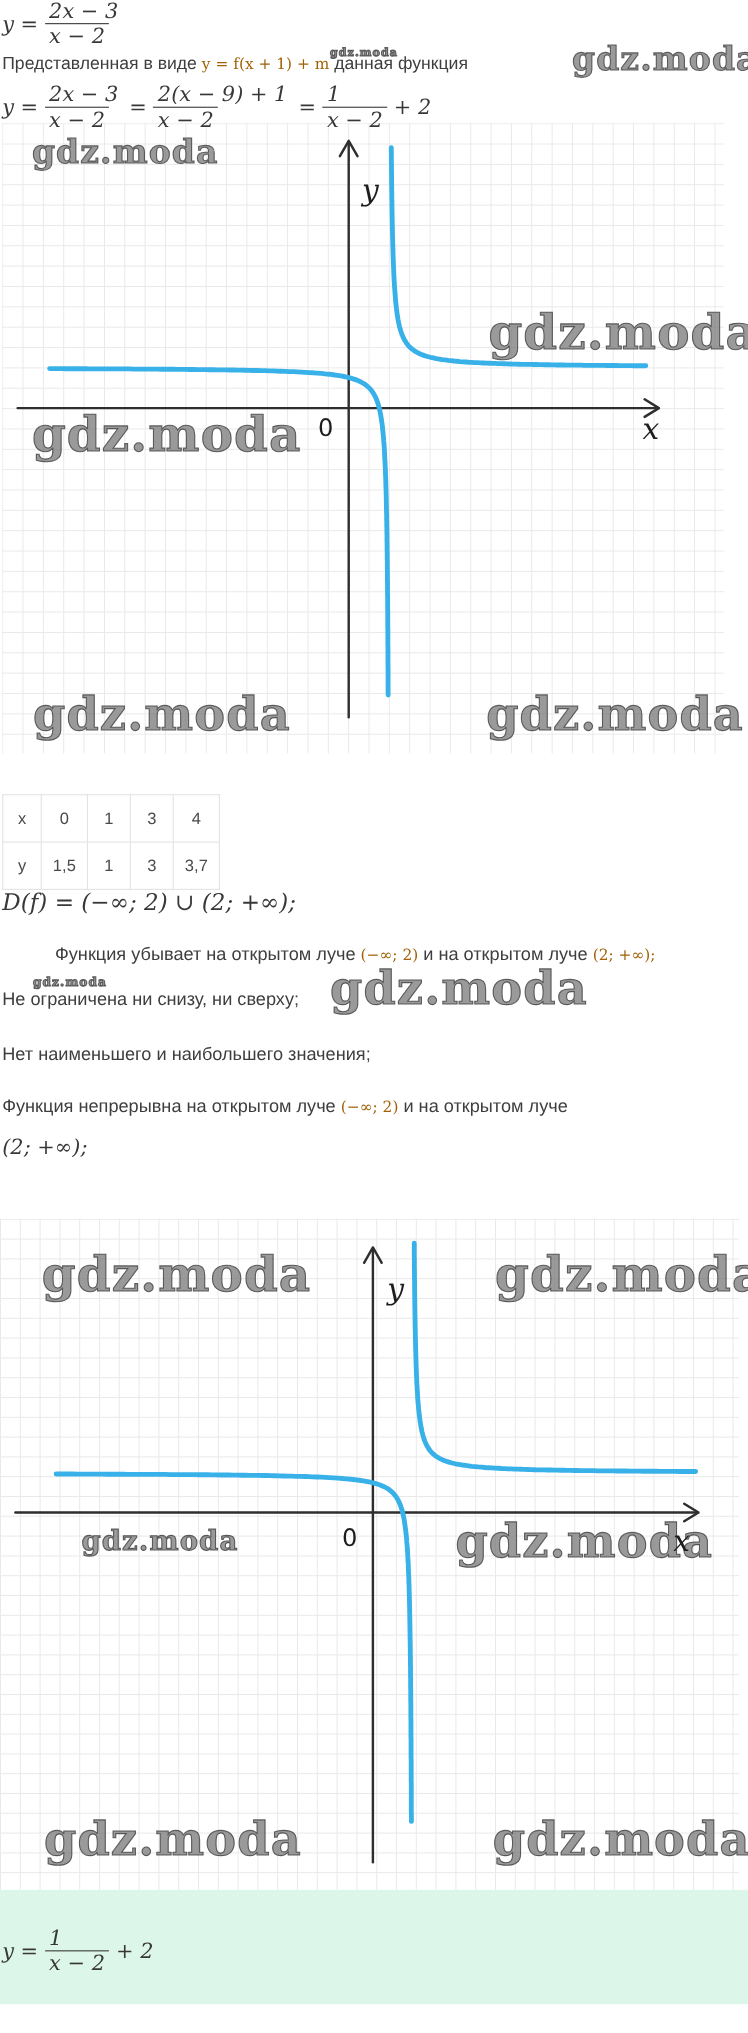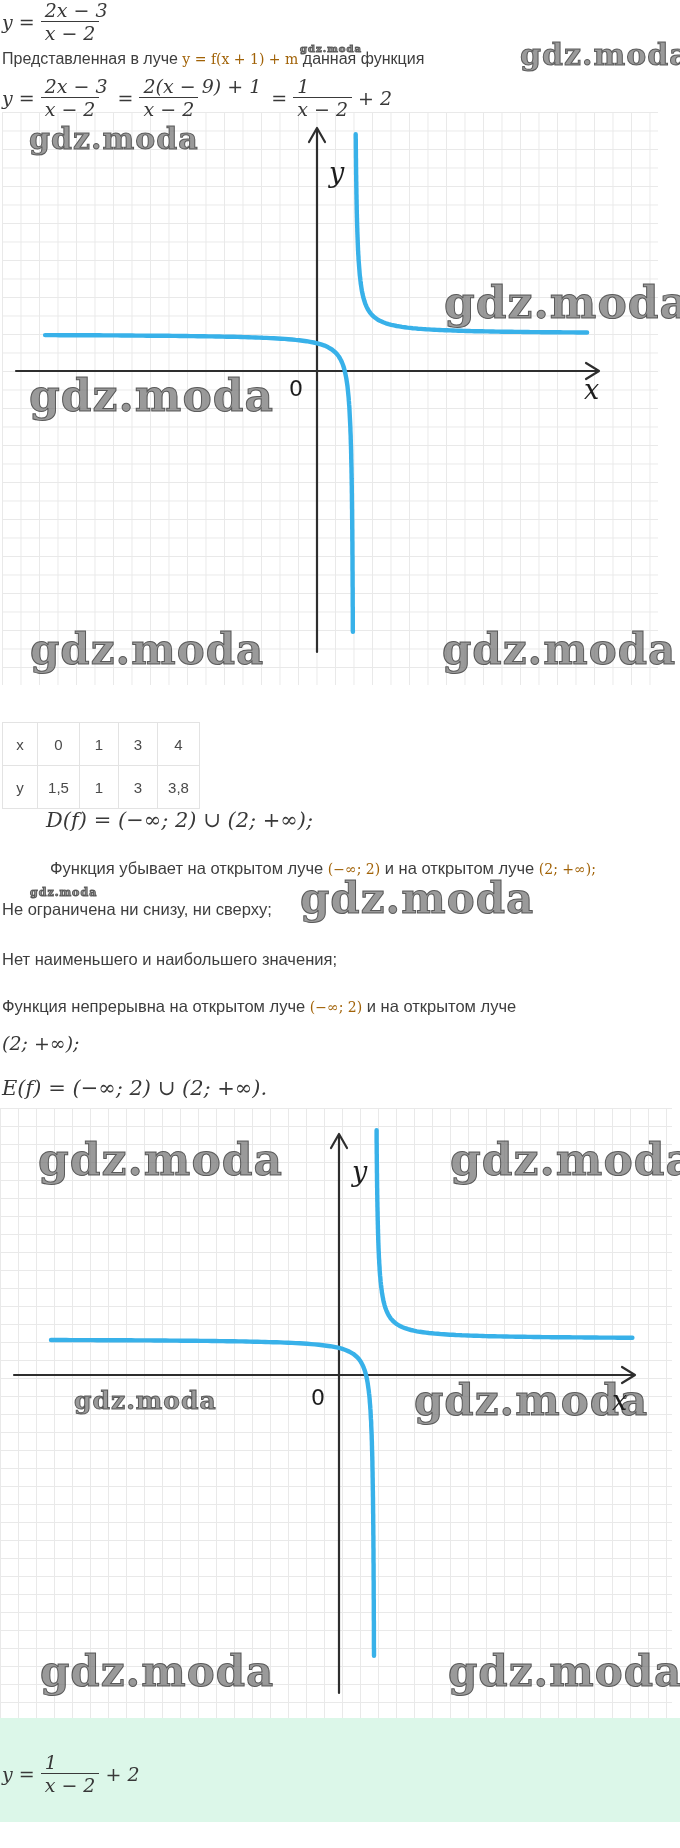--- a/index.html
+++ b/index.html
@@ -58,21 +58,21 @@
   <div class="mrow" style="left:2px;top:0px;">
     <span>y</span>
     <span>=</span>
     <span class="frac">
       <span class="num">2x − 3</span>
       <span class="den">x − 2</span>
     </span>
   </div>
 
   <div class="txt" style="left:2px;top:50px;font-size:16px;">
-    <span>Представленная в луче</span>
+    <span>Представленная в виде</span>
     <span class="mi">y = f(x + 1) + m</span>
     <span>данная функция</span>
   </div>
   <div class="wm" style="left:300px;top:44px;font-size:10px;">gdz.moda</div>
   <div class="wm" style="left:520px;top:40px;font-size:30px;">gdz.moda</div>
 
   <div class="mrow" style="left:2px;top:76px;z-index:3;">
     <span>y</span>
     <span>=</span>
     <span class="frac">
@@ -119,43 +119,42 @@
       <td>0</td>
       <td>1</td>
       <td>3</td>
       <td>4</td>
     </tr>
     <tr>
       <td>y</td>
       <td>1,5</td>
       <td>1</td>
       <td>3</td>
-      <td>3,8</td>
+      <td>3,7</td>
     </tr>
   </tbody>
     </table>
 
-  <div class="mline" style="left:2px;top:808px;margin-left:44px;">D(f) = (−∞;  2) ∪ (2;  +∞);</div>
+  <div class="mline" style="left:2px;top:808px;">D(f) = (−∞;  2) ∪ (2;  +∞);</div>
 
   <div class="txt" style="left:2px;top:859px;margin-left:48px;">
     <span>Функция убывает на открытом луче </span><span class="mi">(−∞;  2)</span><span> и на открытом луче </span><span class="mi">(2;  +∞);</span>
   </div>
 
   <div class="wm" style="left:30px;top:887px;font-size:11px;">gdz.moda</div>
   <div class="wm" style="left:300px;top:878px;font-size:42px;">gdz.moda</div>
   <div class="txt" style="left:2px;top:900px;">Не ограничена ни снизу, ни сверху;</div>
 
   <div class="txt" style="left:2px;top:950px;">Нет наименьшего и наибольшего значения;</div>
 
   <div class="txt" style="left:2px;top:997px;">
     <span>Функция непрерывна на открытом луче </span><span class="mi">(−∞;  2)</span><span> и на открытом луче</span>
   </div>
   <div class="mline" style="left:2px;top:1032px;font-size:19px;">(2;  +∞);</div>
 
-  <div class="mline" style="left:2px;top:1076px;">E(f) = (−∞; 2) ∪ (2;  +∞).</div>
 
   <div class="graph" style="left:0px;top:1108px;width:672px;height:610px;background-size:18px 18px;">
     <div class="wm" style="left:38px;top:30px;font-size:44px;">gdz.moda</div>
     <div class="wm" style="left:450px;top:30px;font-size:44px;">gdz.moda</div>
     <div class="wm" style="left:74px;top:280px;font-size:25px;">gdz.moda</div>
     <div class="wm" style="left:414px;top:272px;font-size:42px;">gdz.moda</div>
     <div class="wm" style="left:40px;top:543px;font-size:42px;">gdz.moda</div>
     <div class="wm" style="left:448px;top:543px;font-size:42px;">gdz.moda</div>
 
     <svg width="672" height="610">

